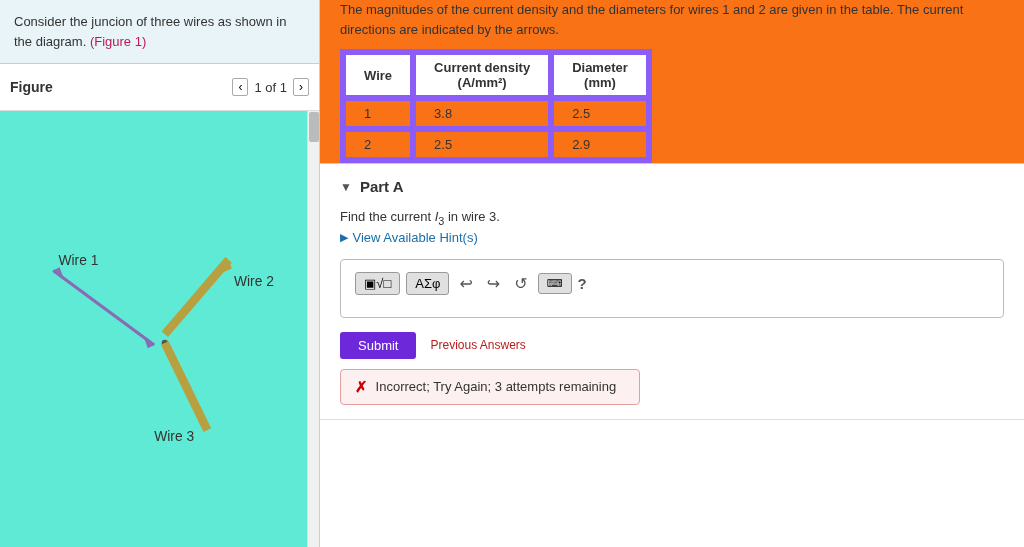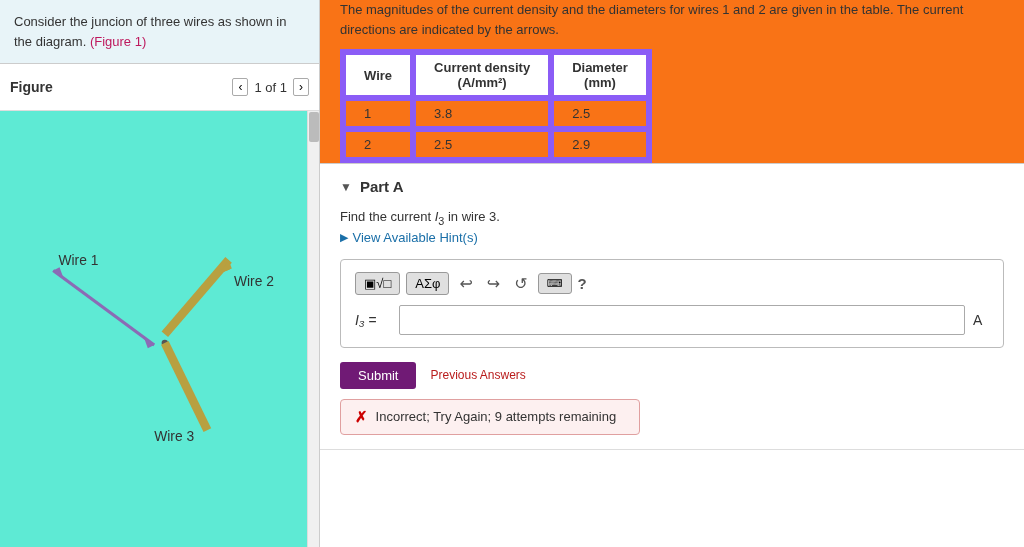--- a/index.html
+++ b/index.html
@@ -262,21 +262,21 @@
     }
 
     .submit-row {
       display: flex;
       align-items: center;
       gap: 14px;
       margin-bottom: 10px;
     }
 
     .submit-btn {
-      background: #701a75;
+      background: #6d28d9;
       color: #fff;
       border: none;
       padding: 6px 18px;
       font-size: 13px;
       border-radius: 3px;
       cursor: pointer;
     }
 
     .prev-answers-link {
       color: #b91c1c;
@@ -409,30 +409,25 @@
       <div class="toolbar">
         <button class="toolbar-btn">▣√□</button>
         <button class="toolbar-btn">ΑΣφ</button>
         <button class="toolbar-icon-btn">↩</button>
         <button class="toolbar-icon-btn">↪</button>
         <button class="toolbar-icon-btn">↺</button>
         <button class="keyboard-btn">⌨</button>
         <button class="help-btn">?</button>
       </div>
 
-      <div class="input-row">
-        <span class="equation-label">I₃ =</span>
-        <input class="answer-input" type="text" style="">
-        <span class="unit-label">A</span>
-      </div>
     </div>
 
     <div class="submit-row">
       <button class="submit-btn">Submit</button>
       <a class="prev-answers-link">Previous Answers</a>
     </div>
 
     <div class="error-box">
       <span class="error-x">✗</span>
-      <span>Incorrect; Try Again; 9 attempts remaining</span>
+      <span>Incorrect; Try Again; 3 attempts remaining</span>
     </div>
   </div>
 </div>
 
 </body></html>

